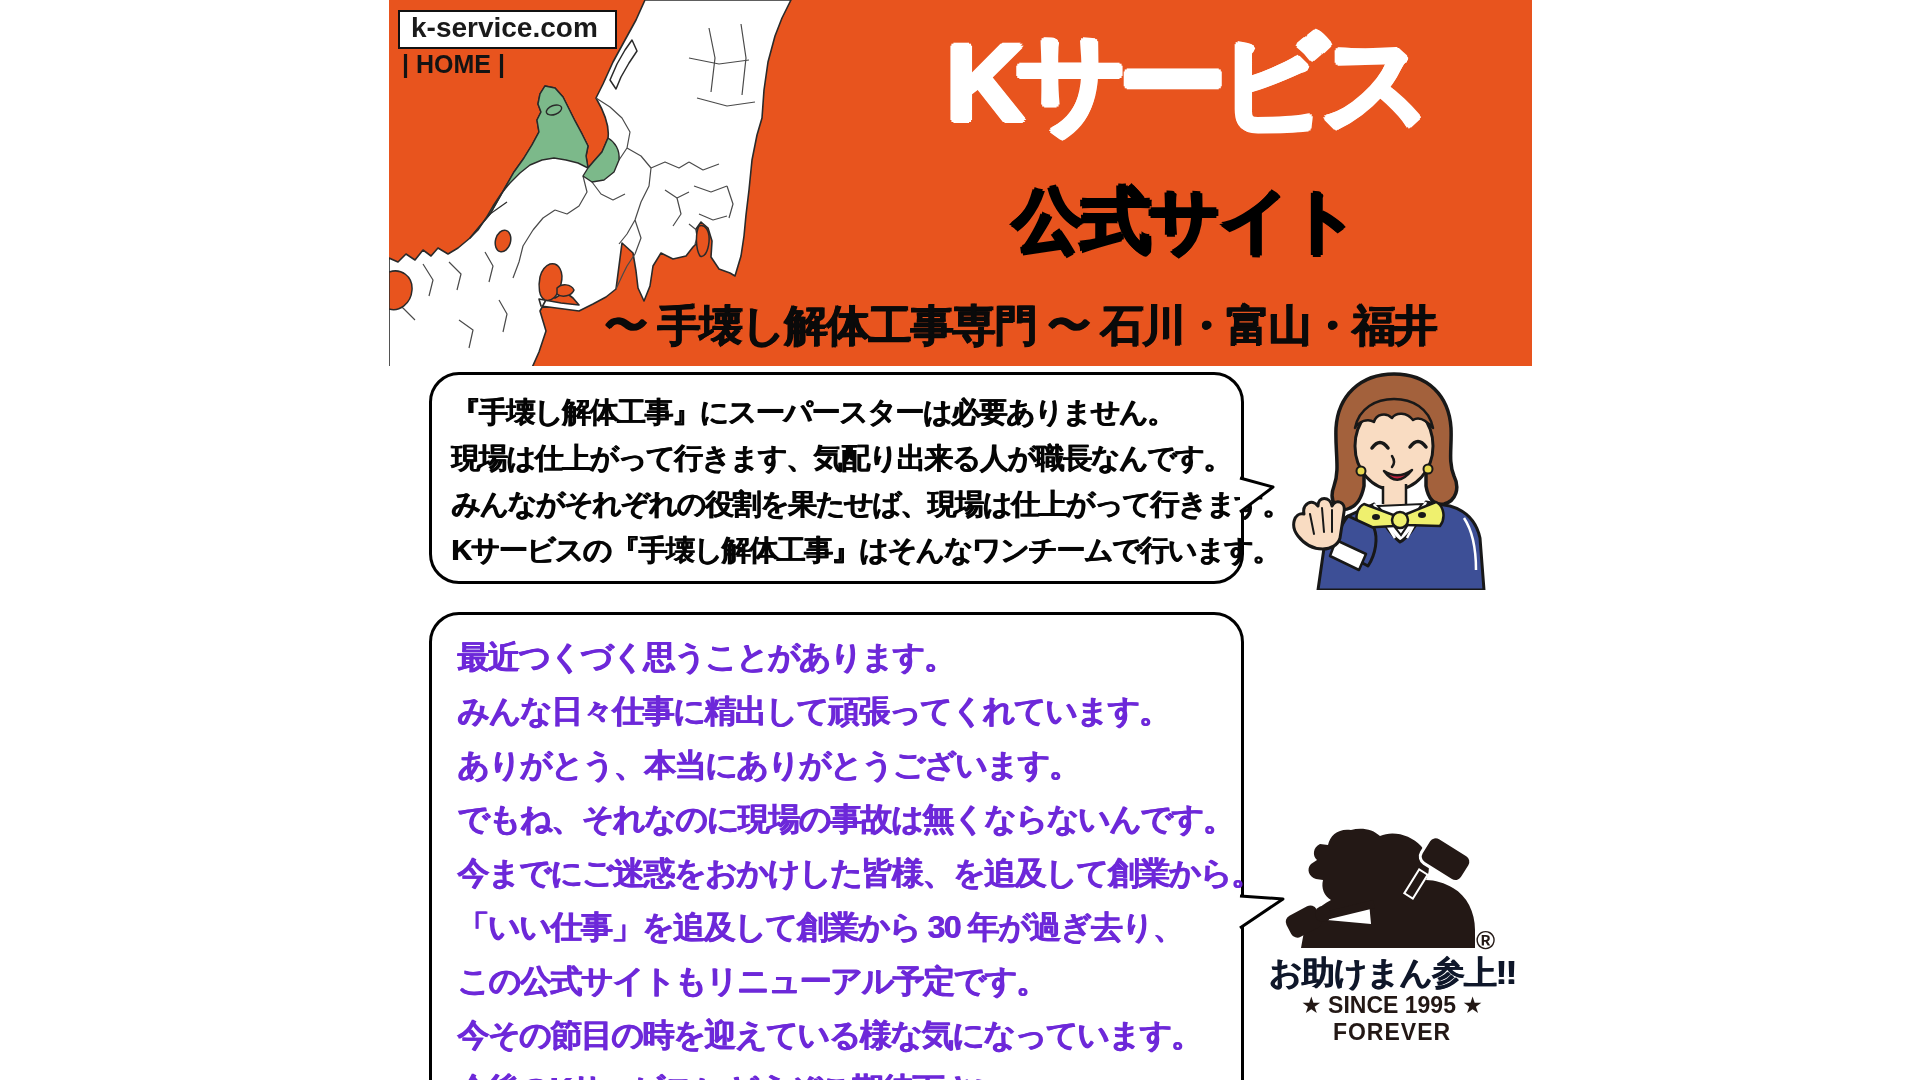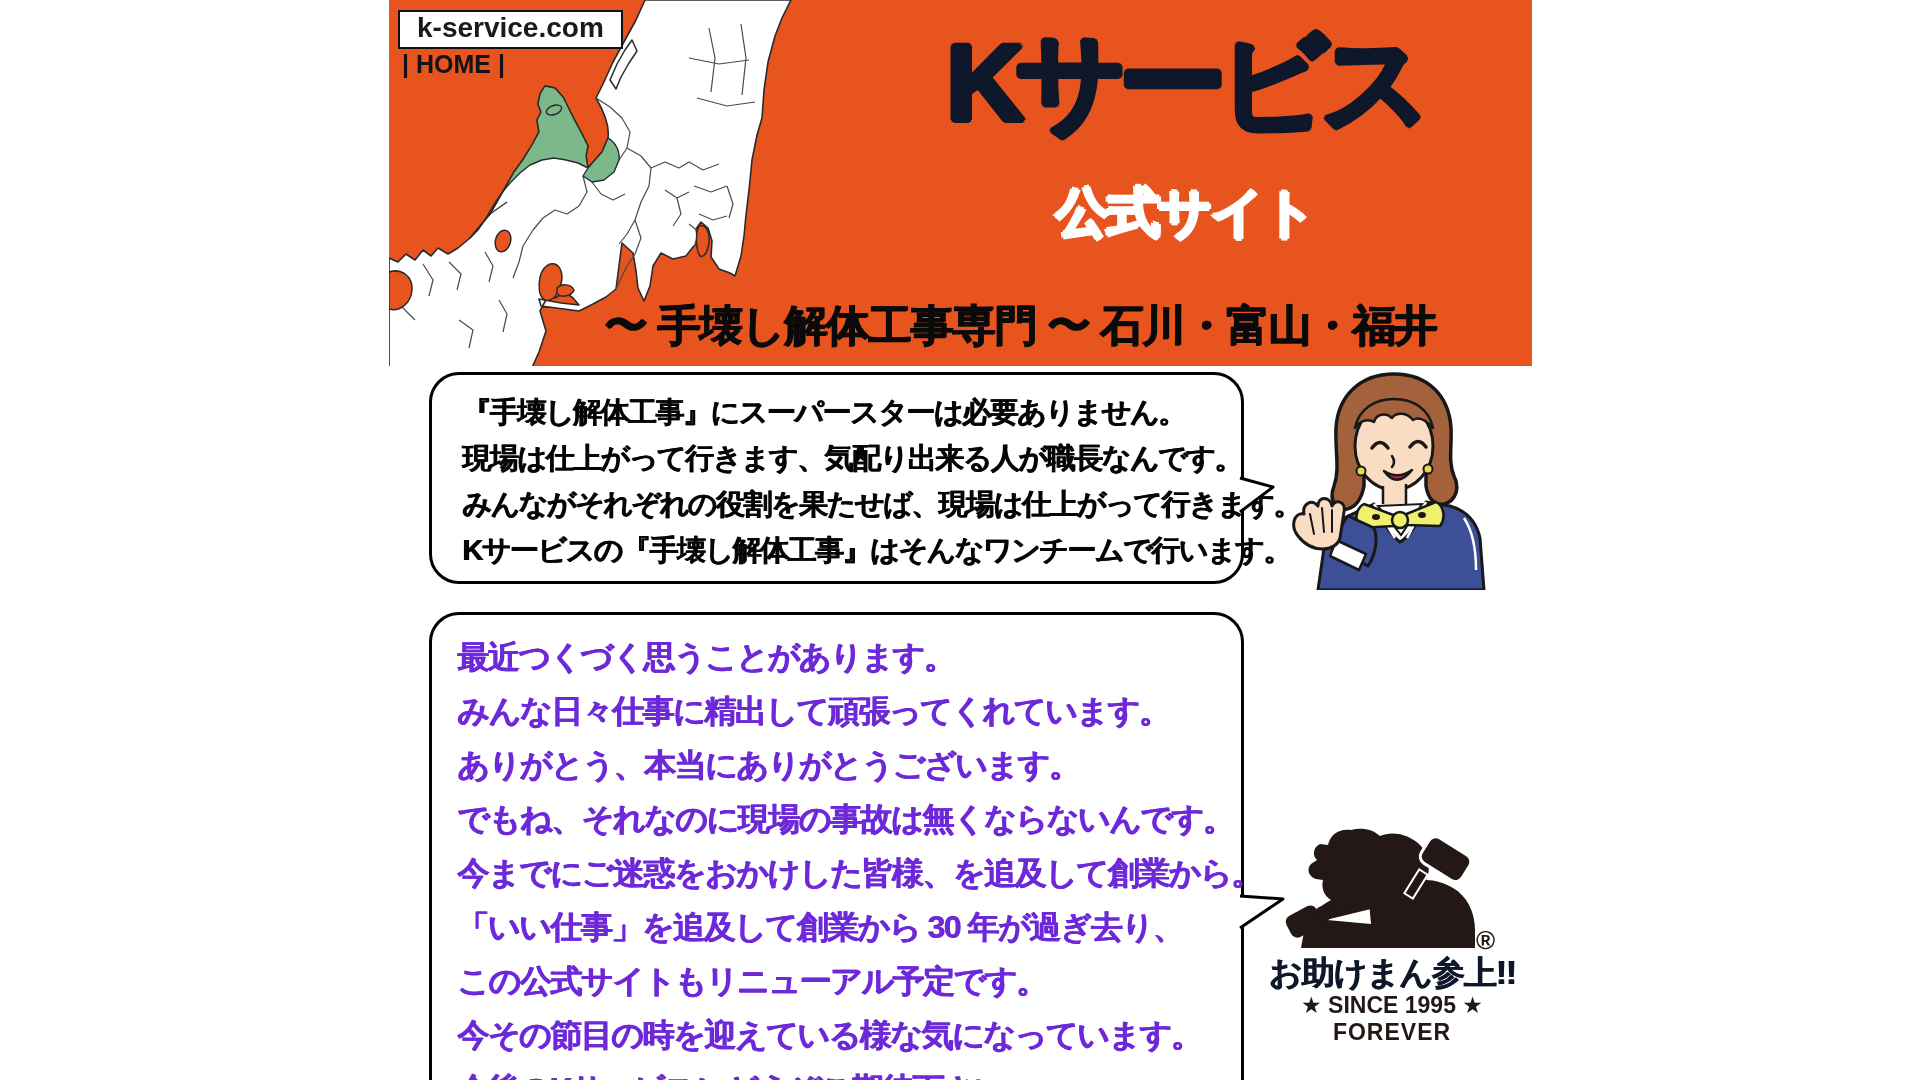--- a/index.html
+++ b/index.html
@@ -10,50 +10,50 @@
     color:#111;
   }
   
   .banner{
     position:absolute;left:389px;top:0;width:1143px;height:366px;
     background:#E8541E;overflow:hidden;
   }
   .map-svg{position:absolute;left:0;top:0;}
   .domain-box{
     position:absolute;left:9px;top:10px;background:#fff;border:2px solid #111;
-    padding:0 17px 3px 17px;font-size:28px;font-weight:bold;color:#1a1a1a;
+    padding:0 17px 3px 11px;font-size:28px;font-weight:bold;color:#1a1a1a;
     letter-spacing:0px;line-height:32px;
   }
   .home-link{
     position:absolute;left:13px;top:50px;font-size:25px;font-weight:bold;color:#131313;
   }
   .banner-title{
     position:absolute;left:496px;top:26px;width:600px;text-align:center;
-    font-size:108px;line-height:1.05;font-weight:bold;color:#0f172a;letter-spacing:-8px;
+    font-size:108px;line-height:1.05;font-weight:bold;color:#ffffff;letter-spacing:-8px;
     text-shadow:3px 0 0 currentColor,-3px 0 0 currentColor,0 3px 0 currentColor,0 -3px 0 currentColor,2px 2px 0 currentColor,-2px -2px 0 currentColor,2px -2px 0 currentColor,-2px 2px 0 currentColor;
     white-space:nowrap;
   }
   .banner-subtitle{
     position:absolute;left:496px;top:184px;width:600px;text-align:center;
-    font-size:54px;line-height:1.05;font-weight:bold;color:#ffffff;letter-spacing:-3px;
+    font-size:71px;line-height:1.05;font-weight:bold;color:#000000;letter-spacing:-3px;
     text-shadow:2px 0 0 currentColor,-2px 0 0 currentColor,0 2px 0 currentColor,0 -2px 0 currentColor;
     white-space:nowrap;
   }
   .banner-tagline{
     position:absolute;left:140px;top:297px;width:982px;text-align:center;
     font-size:43px;font-weight:bold;color:#0a0a0a;letter-spacing:-1px;
     text-shadow:1.5px 0 0 currentColor,0 1px 0 currentColor;
     white-space:nowrap;
   }
   
   .bubble{
     position:absolute;background:#fff;border:3px solid #000;border-radius:30px;
     box-sizing:border-box;z-index:2;
   }
-  #bubble1{left:429px;top:372px;width:815px;height:212px;padding:14px 10px 0 30px;}
+  #bubble1{left:429px;top:372px;width:815px;height:212px;padding:14px 10px 0 19px;}
   #bubble2{left:429px;top:612px;width:815px;height:560px;padding:15px 10px 0 25px;}
   .b1line{
     font-size:29px;font-weight:bold;line-height:46px;letter-spacing:-1.5px;
     white-space:nowrap;color:#050505;text-shadow:0.9px 0 0 currentColor;
   }
   .b2line{
     font-size:32px;font-weight:bold;line-height:54px;letter-spacing:-1.5px;
     white-space:nowrap;color:#6d28d9;text-shadow:0.9px 0 0 currentColor;
   }
   .pointer{position:absolute;z-index:3;}

